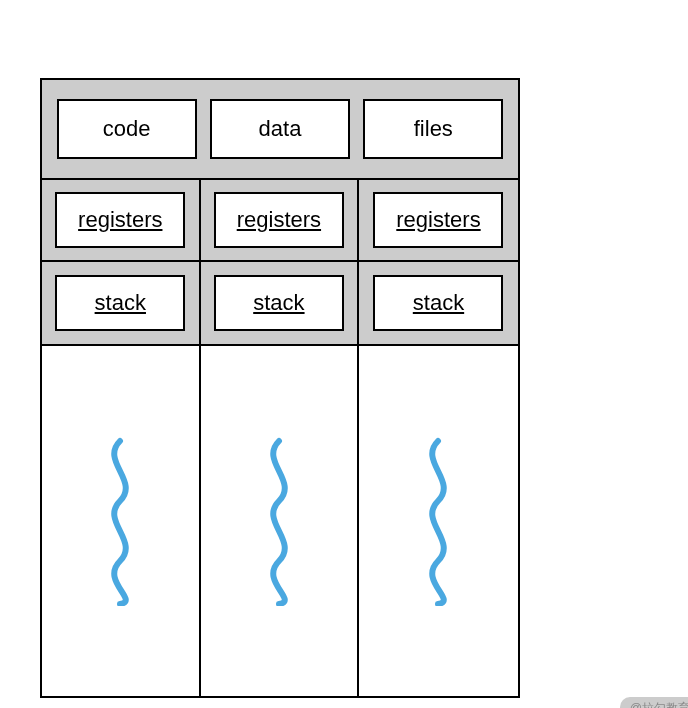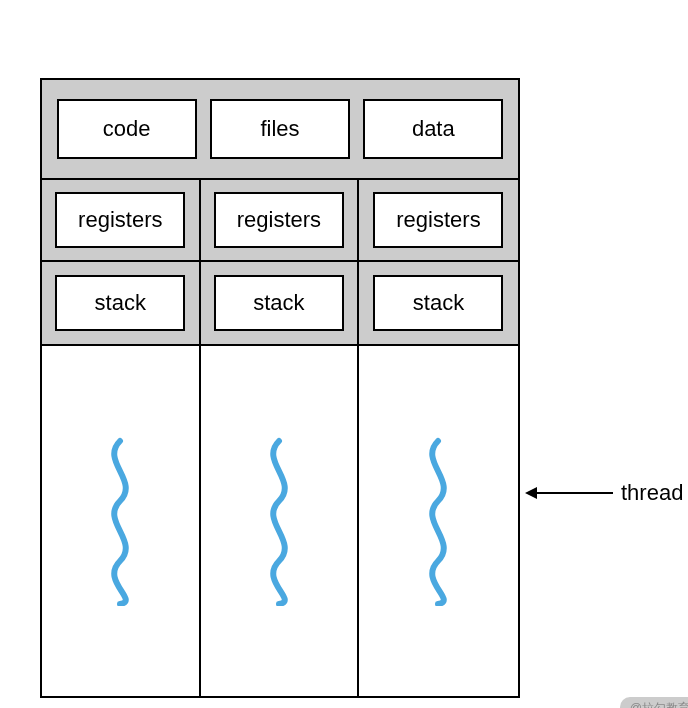--- a/index.html
+++ b/index.html
@@ -48,20 +48,21 @@
     display: flex;
     border-bottom: 2px solid #000;
   }
   .per-thread-col {
     width: 158.6px;
     background: #ccc;
     border-right: 2px solid #000;
     box-sizing: border-box;
     display: flex;
     flex-direction: column;
+    text-decoration: underline;
   }
   .per-thread-col:last-child { border-right: none; }
   .pt-cell-wrap {
     height: 82px;
     display: flex;
     align-items: center;
     justify-content: center;
     border-bottom: 2px solid #000;
     box-sizing: border-box;
   }
@@ -115,24 +116,24 @@
 
 <div class="container">
 
   <div class="process-box">
 
     <div class="shared-row">
       <div class="cell">
         <span>code</span>
       </div>
       <div class="cell">
-        <span>files</span>
+        <span>data</span>
       </div>
       <div class="cell">
-        <span>data</span>
+        <span>files</span>
       </div>
     </div>
 
     <div class="per-thread-rows">
       <div class="per-thread-col">
         <div class="pt-cell-wrap">
           <div class="pt-cell">
             <span>registers</span>
           </div>
         </div>
@@ -181,25 +182,18 @@
       </div>
       <div class="thread-col">
         <svg class="wave" width="50" height="170" viewBox="0 0 50 170">
           <path d="M25 5 C 5 25, 45 45, 25 65 C 5 85, 45 105, 25 125 C 5 145, 45 165, 25 168" stroke="#4aa8e0" stroke-width="6" fill="none" stroke-linecap="round"></path>
         </svg>
       </div>
     </div>
 
   </div>
 
-  <div class="annotation">
-    <svg width="90" height="20">
-      <line x1="88" y1="10" x2="5" y2="10" stroke="#000" stroke-width="2"></line>
-      <polygon points="0,10 12,4 12,16" fill="#000"></polygon>
-    </svg>
-    <span>thread</span>
-  </div>
 
   <div class="watermark">
     <span>@拉勾教育</span>
   </div>
 
 </div>
 
 </body></html>

